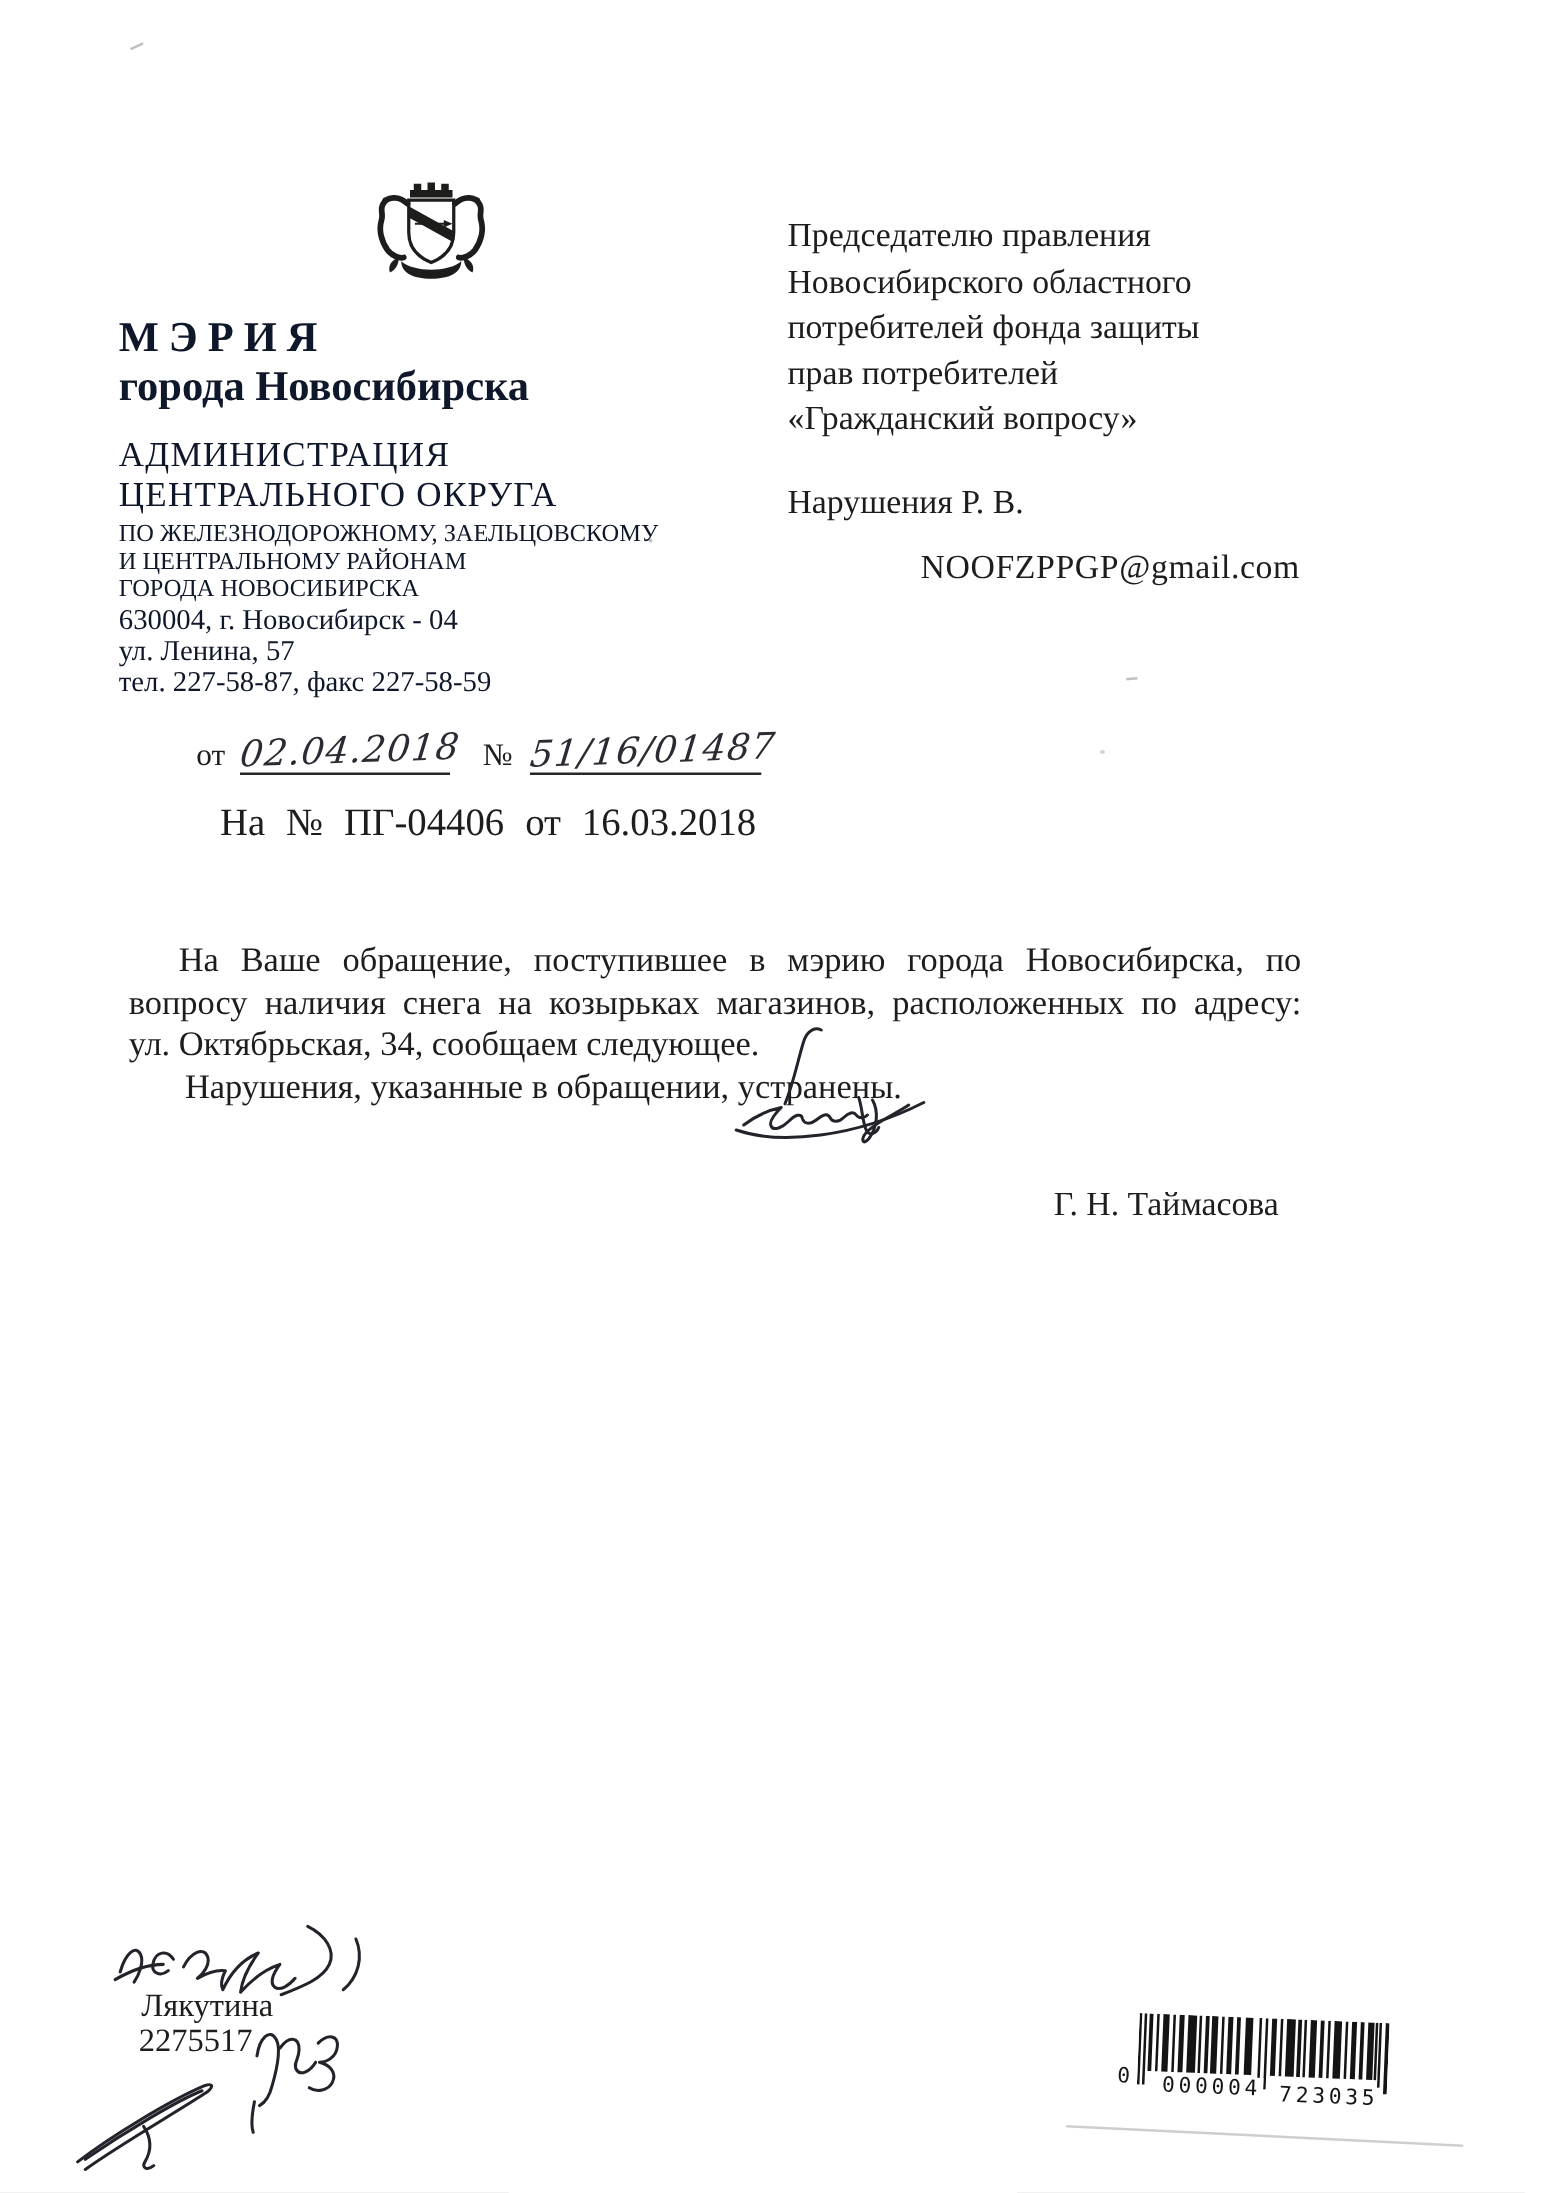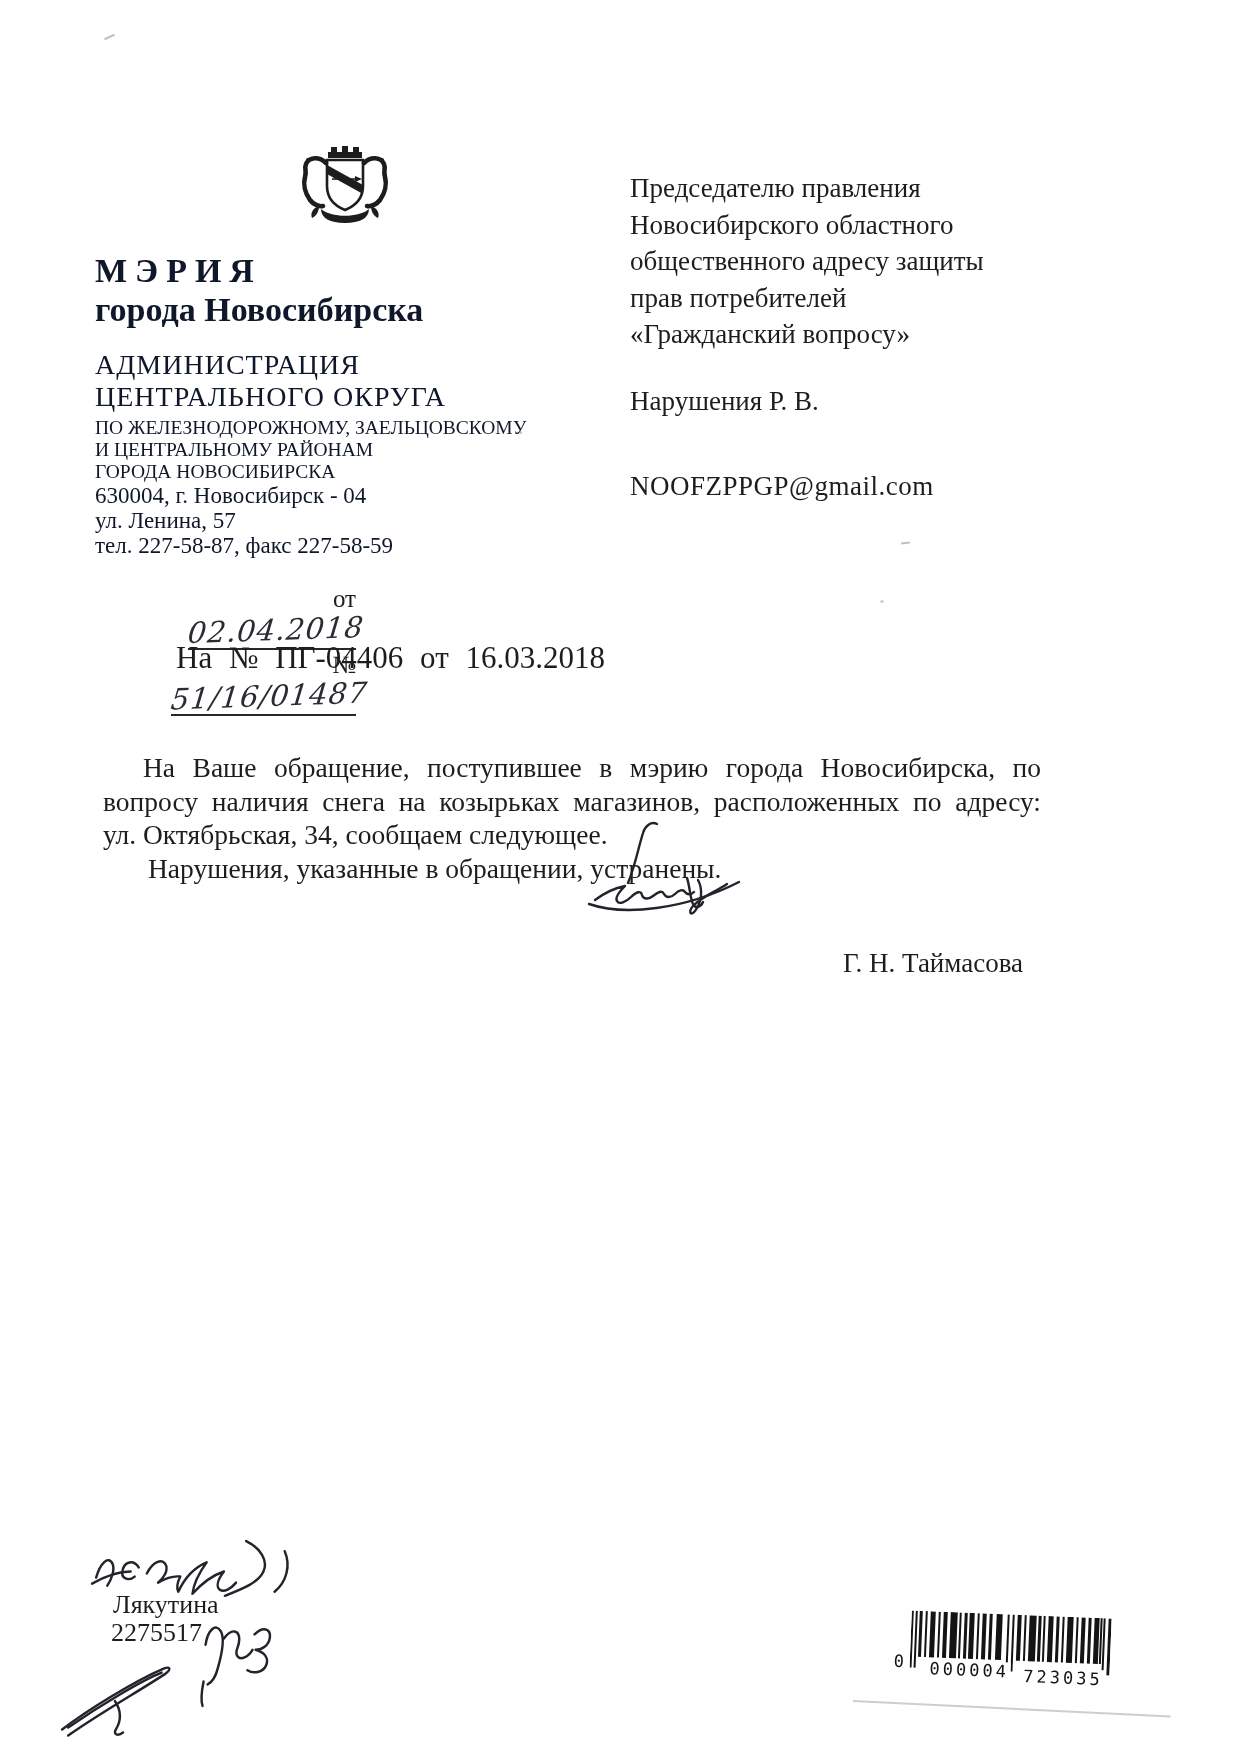--- a/index.html
+++ b/index.html
@@ -26,21 +26,20 @@
   .div2 { font-size:28px; line-height:32px; letter-spacing:1px; }
   .dist { font-size:19.5px; line-height:22px; }
   .dist1 { margin-top:4px; }
   .addr { font-size:23px; line-height:25px; }
 
   
   .refrow {
     position:absolute; left:157px; top:584px;
     display:flex; align-items:flex-end;
     font-size:25px;
-    flex-direction:column;
   }
   .ref-label { line-height:30px; }
   .uline {
     display:inline-block; border-bottom:2px solid #26262b;
     text-align:center; position:relative;
   }
   .uline-date { width:168px; margin-left:12px; }
   .uline-num  { width:185px; margin-left:14px; }
   .hw {
     font-family:"DejaVu Serif", serif;
@@ -55,21 +54,21 @@
 
   .replyrow {
     position:absolute; left:176px; top:640px;
     font-size:31px; word-spacing:9px; white-space:nowrap;
   }
 
   
   .recipient { position:absolute; left:630px; top:170px; width:410px; font-size:27px; }
   .recipient .rline { line-height:36.5px; }
   .recipient .rname { margin-top:30px; line-height:37px; }
-  .recipient .rmail { margin-top:48px; line-height:37px; letter-spacing:0.5px; }
+  .recipient .rmail { margin-top:15px; line-height:37px; letter-spacing:0.5px;text-align:right; }
 
   
   .body-block { position:absolute; left:103px; top:751px; width:938px; font-size:27.5px; }
   .bline { line-height:33.5px; white-space:normal; }
   .just { text-align:justify; text-align-last:justify; }
   .ind1 { padding-left:40px; }
   .ind2 { padding-left:45px; }
 
   
   .sig-pos  { position:absolute; left:110px; top:948px; font-size:27px; word-spacing:5px; }
@@ -157,21 +156,21 @@
     <span class="uline uline-date"><span class="hw">02.04.2018</span></span>
     <span class="num-label">№</span>
     <span class="uline uline-num"><span class="hw">51/16/01487</span></span>
   </div>
 
   <div class="replyrow">На № ПГ-04406 от 16.03.2018</div>
 
   <div class="recipient">
     <div class="rline">Председателю правления</div>
     <div class="rline">Новосибирского областного</div>
-    <div class="rline">общественного адресу защиты</div>
+    <div class="rline">потребителей фонда защиты</div>
     <div class="rline">прав потребителей</div>
     <div class="rline">«Гражданский вопросу»</div>
     <div class="rname">Нарушения Р. В.</div>
     <div class="rmail">NOOFZPPGP@gmail.com</div>
   </div>
 
   <div class="body-block">
     <div class="bline just ind1">На Ваше обращение, поступившее в мэрию города Новосибирска, по</div>
     <div class="bline just">вопросу наличия снега на козырьках магазинов, расположенных по адресу:</div>
     <div class="bline">ул. Октябрьская, 34, сообщаем следующее.</div>

